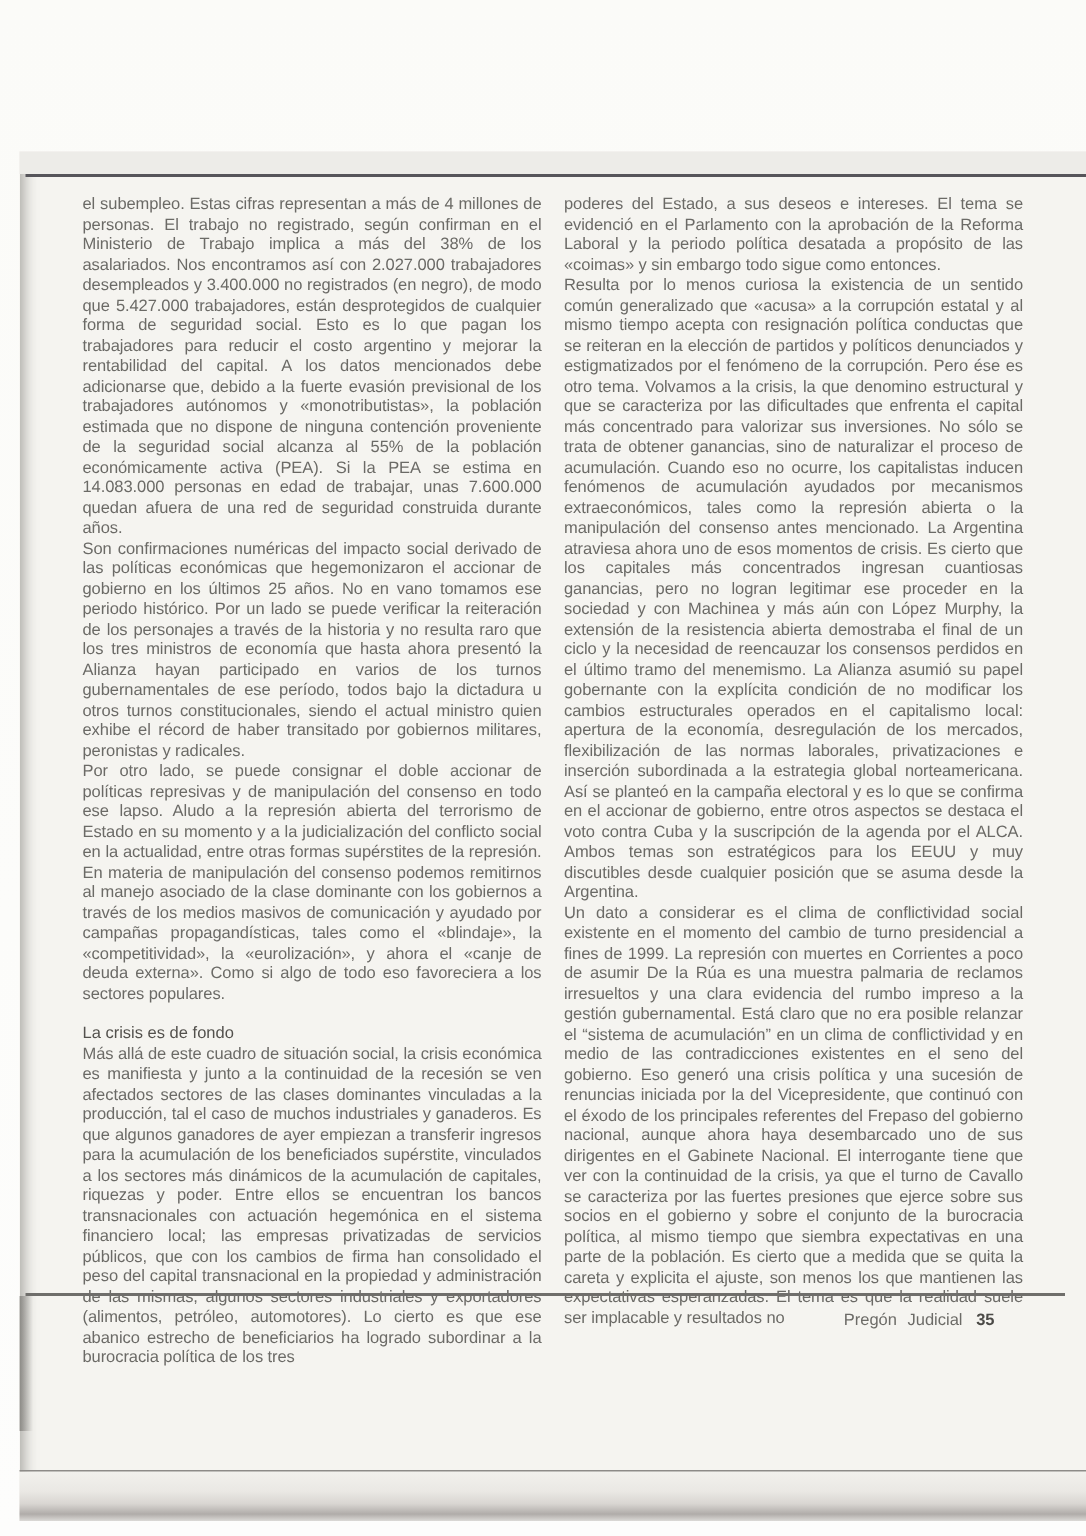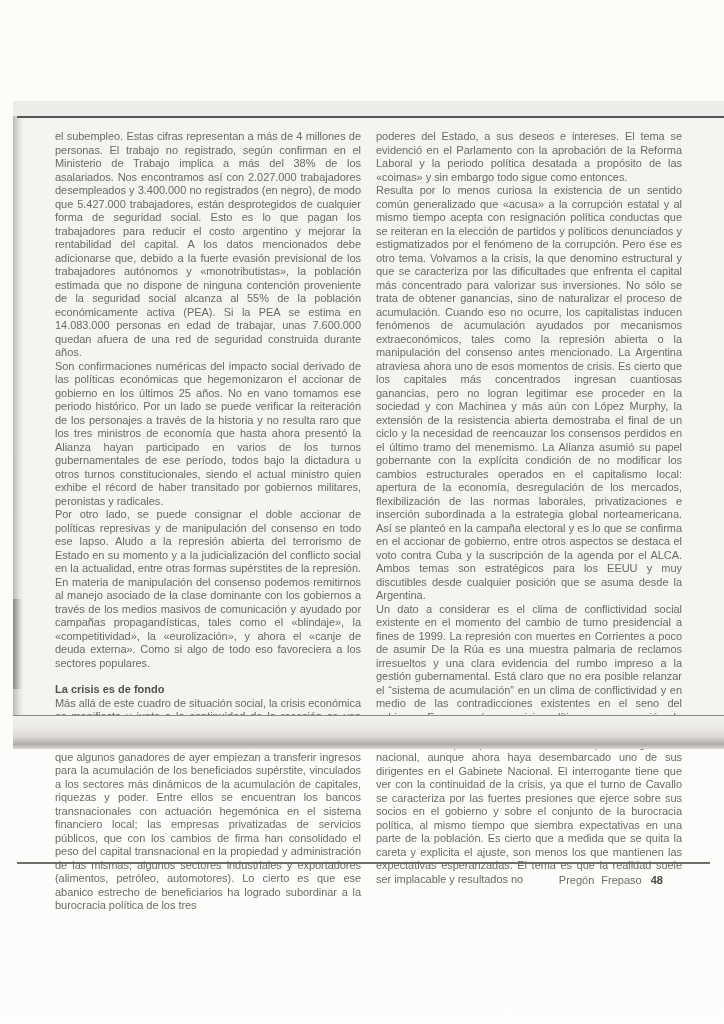--- a/index.html
+++ b/index.html
@@ -12,21 +12,21 @@
   .scan {
     position: relative;
     width: 724px; height: 1024px;
     background: linear-gradient(180deg, #fbfbf8 0%, #fcfcfa 60%, #fdfdfc 100%);
     overflow: hidden;
   }
   
   .page {
     position: absolute;
     left: 13px; top: 101px;
-    width: 711px; height: 648px;
+    width: 711px; height: 913px;
     background: #f5f4f0;
     box-shadow: inset 7px 0 9px -4px rgba(110,108,102,0.55);
   }
   
   .page-top-strip {
     position: absolute; top: 0; left: 0; right: 0; height: 15px;
     background: #edecE8;
   }
   .top-rule {
     position: absolute; top: 15px; left: 4px; right: 0; height: 2px;
@@ -43,21 +43,21 @@
     font-size: 11px;
     line-height: 13.5px;
     letter-spacing: -0.05px;
     text-align: justify;
     color: #6b6a66;
   }
   .col-heading {
     margin: 13px 0 0 0;
     font-size: 11px;
     line-height: 13.5px;
-    font-weight: bold;
+    font-weight: normal;
     color: #53514d;
   }
   .footer-rule {
     position: absolute; top: 761px; left: 4px; right: 14px; height: 2px;
     background: #6f6e6b;
   }
   .footer {
     position: absolute; top: 772px; right: 61px;
     font-size: 11px; line-height: 14px;
     color: #6c6b67;
@@ -100,20 +100,20 @@
         </div>
       <div class="column">
           <p class="col-para">poderes del Estado, a sus deseos e intereses. El tema se evidenció en el Parlamento con la aprobación de la Reforma Laboral y la periodo política desatada a propósito de las «coimas» y sin embargo todo sigue como entonces.</p>
           <p class="col-para">Resulta por lo menos curiosa la existencia de un sentido común generalizado que «acusa» a la corrupción estatal y al mismo tiempo acepta con resignación política conductas que se reiteran en la elección de partidos y políticos denunciados y estigmatizados por el fenómeno de la corrupción. Pero ése es otro tema. Volvamos a la crisis, la que denomino estructural y que se caracteriza por las dificultades que enfrenta el capital más concentrado para valorizar sus inversiones. No sólo se trata de obtener ganancias, sino de naturalizar el proceso de acumulación. Cuando eso no ocurre, los capitalistas inducen fenómenos de acumulación ayudados por mecanismos extraeconómicos, tales como la represión abierta o la manipulación del consenso antes mencionado. La Argentina atraviesa ahora uno de esos momentos de crisis. Es cierto que los capitales más concentrados ingresan cuantiosas ganancias, pero no logran legitimar ese proceder en la sociedad y con Machinea y más aún con López Murphy, la extensión de la resistencia abierta demostraba el final de un ciclo y la necesidad de reencauzar los consensos perdidos en el último tramo del menemismo. La Alianza asumió su papel gobernante con la explícita condición de no modificar los cambios estructurales operados en el capitalismo local: apertura de la economía, desregulación de los mercados, flexibilización de las normas laborales, privatizaciones e inserción subordinada a la estrategia global norteamericana. Así se planteó en la campaña electoral y es lo que se confirma en el accionar de gobierno, entre otros aspectos se destaca el voto contra Cuba y la suscripción de la agenda por el ALCA. Ambos temas son estratégicos para los EEUU y muy discutibles desde cualquier posición que se asuma desde la Argentina.</p>
           <p class="col-para">Un dato a considerar es el clima de conflictividad social existente en el momento del cambio de turno presidencial a fines de 1999. La represión con muertes en Corrientes a poco de asumir De la Rúa es una muestra palmaria de reclamos irresueltos y una clara evidencia del rumbo impreso a la gestión gubernamental. Está claro que no era posible relanzar el “sistema de acumulación” en un clima de conflictividad y en medio de las contradicciones existentes en el seno del gobierno. Eso generó una crisis política y una sucesión de renuncias iniciada por la del Vicepresidente, que continuó con el éxodo de los principales referentes del Frepaso del gobierno nacional, aunque ahora haya desembarcado uno de sus dirigentes en el Gabinete Nacional. El interrogante tiene que ver con la continuidad de la crisis, ya que el turno de Cavallo se caracteriza por las fuertes presiones que ejerce sobre sus socios en el gobierno y sobre el conjunto de la burocracia política, al mismo tiempo que siembra expectativas en una parte de la población. Es cierto que a medida que se quita la careta y explicita el ajuste, son menos los que mantienen las expectativas esperanzadas. El tema es que la realidad suele ser implacable y resultados no</p>
         </div>
     </div>
 
     <div class="footer-rule"></div>
     <div class="footer">
-      <span>Pregón Frepaso</span>
-      <span class="pagenum">48</span>
+      <span>Pregón Judicial</span>
+      <span class="pagenum">35</span>
     </div>
 
     <div class="corner-shadow"></div>
     <div class="bottom-edge"></div>
   </div>
 </div>
 
 </body></html>

